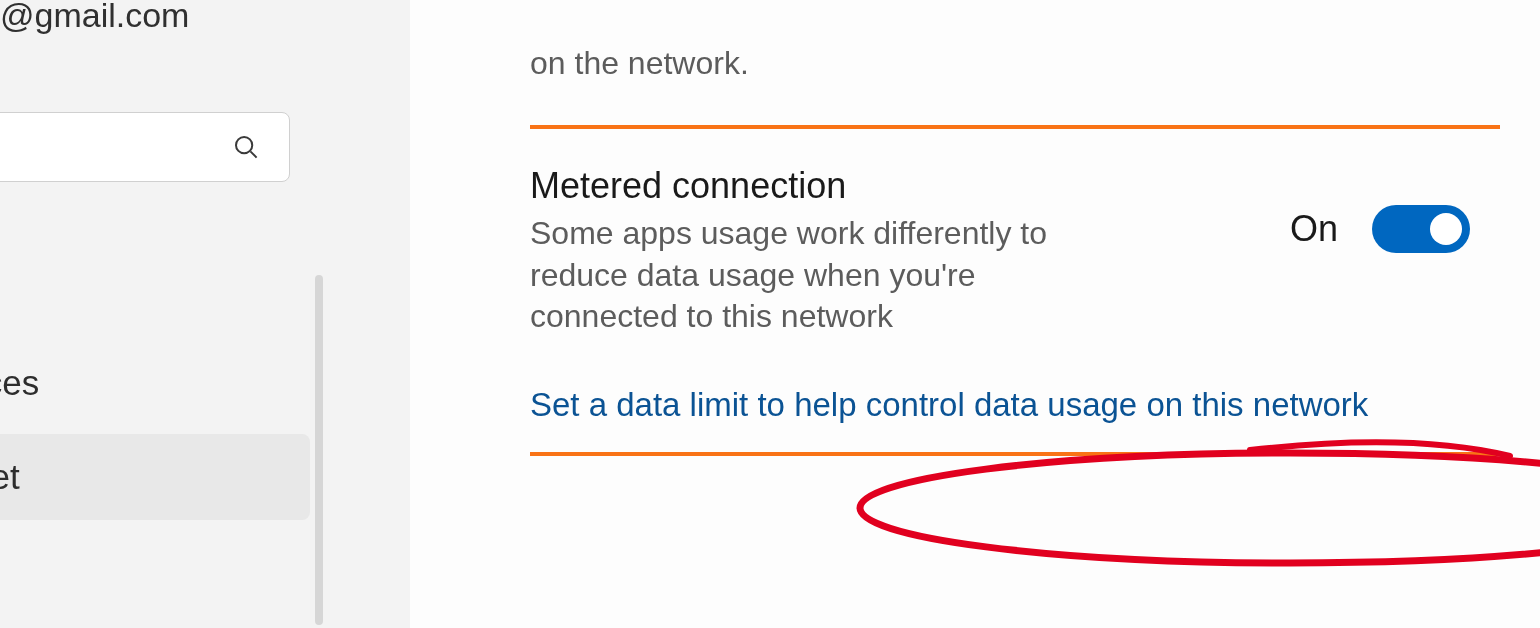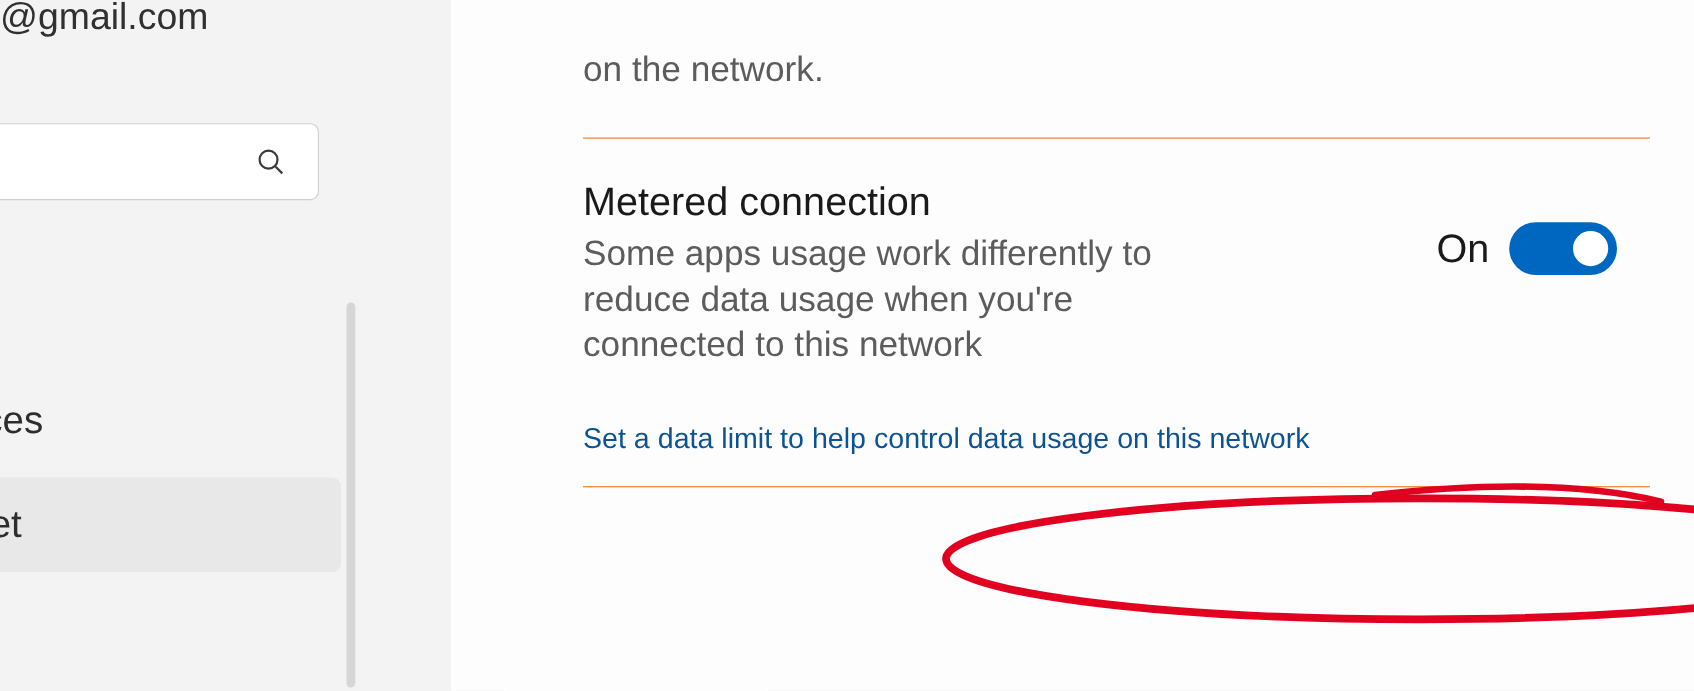--- a/index.html
+++ b/index.html
@@ -17,33 +17,33 @@
   .nav-divider{position:absolute;left:315px;top:275px;width:8px;height:350px;
     background:#d6d6d6;border-radius:4px}
   .nav-item{position:absolute;left:-90px;box-sizing:border-box;width:400px;height:86px;
     display:flex;align-items:center;font-size:35px;color:#2d2d2d;padding-left:30px;
     border-radius:8px}
   .nav-item.devices{top:340px}
   .nav-item.internet{top:434px;background:#e8e8e8}
   
   .panel{flex:0 0 1130px;margin-left:20px;background:#fdfdfd;box-sizing:border-box;
     padding:0 40px 0 120px;position:relative}
-  .section-border{border-bottom:1px solid #f97316}
+  .section-border{border-bottom:4px solid #f97316}
   .truncated{font-size:32px;color:#5c5c5c;margin-top:42px;line-height:1.35}
   .link{font-size:34px;color:#0b5394;margin-top:66px;cursor:pointer;font-weight:400}
   .section1{padding-bottom:40px}
   .section2{position:relative;padding-top:30px;padding-bottom:28px}
   .mc-title{font-size:36px;color:#1a1a1a;margin-top:6px}
   .mc-desc{font-size:32px;color:#5c5c5c;width:520px;line-height:1.3;margin-top:6px}
-  .toggle-wrap{position:absolute;right:30px;top:76px;display:flex;align-items:center;gap:18px}
+  .toggle-wrap{position:absolute;right:30px;top:76px;display:flex;align-items:center;gap:34px}
   .toggle-label{font-size:36px;color:#1a1a1a}
   .toggle{width:98px;height:48px;border-radius:24px;background:#0067c0;position:relative}
   .toggle-knob{position:absolute;width:32px;height:32px;border-radius:50%;
     background:#fff;right:8px;top:8px}
-  .link2{font-size:26px;color:#0b5394;margin-top:48px;cursor:pointer}
+  .link2{font-size:33px;color:#0b5394;margin-top:48px;cursor:pointer}
   
   .annot{position:absolute;left:440px;top:438px;width:880px;height:130px;pointer-events:none}
 </style>
 </head>
 <body>
 
 <div class="root">
 
   <div class="sidebar">
     <div class="email">@gmail.com</div>

